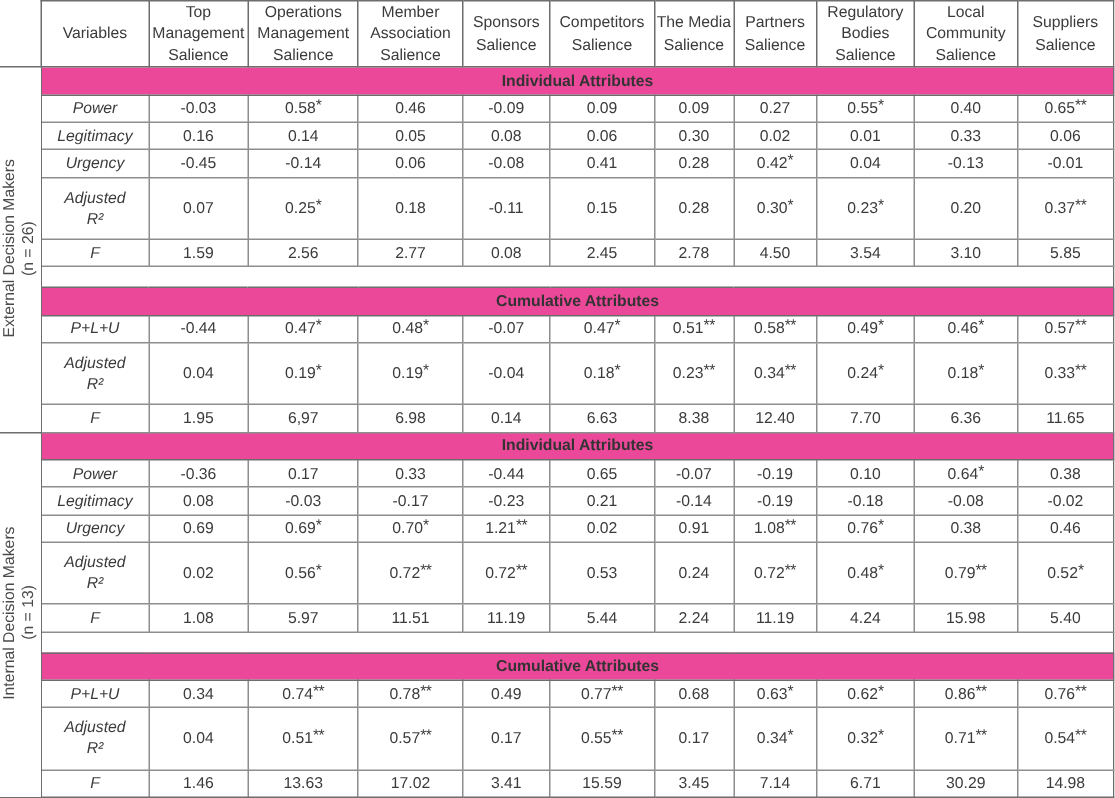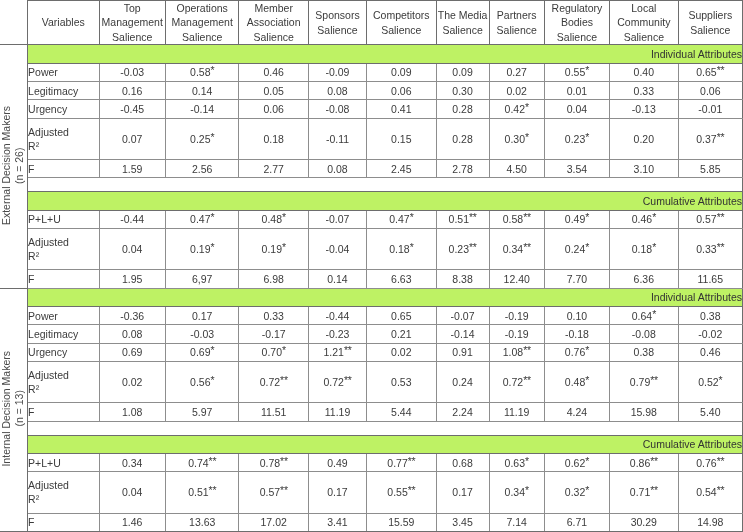--- a/index.html
+++ b/index.html
@@ -73,41 +73,42 @@
   thead th.corner {
     border: none;
     background: #ffffff;
   }
   thead th.varhead {
     border-left: 1.6px solid #6d6d6d;
   }
 
   
   td.section {
-    background: #bef264;
+    background: #ec4899;
     border-left: 1.6px solid #6d6d6d;
     border-right: 1.6px solid #6d6d6d;
     border-top: 1px solid #6d6d6d;
     border-bottom: 1px solid #6d6d6d;
-    font-weight: normal;
+    font-weight: bold;
     font-size: 10.5px;
     color: #333333;
     padding: 3px 5px;
-    text-align: right;
+    text-align: center;
   }
 
   
   td.lab {
     border: 1px solid #8d8d8d;
     border-left: 1.6px solid #6d6d6d;
-    text-align: left;
+    text-align: center;
     padding: 2px 5px;
     font-size: 10.5px;
     color: #3b3b3b;
     white-space: nowrap;
+    font-style: italic;
   }
   td.val {
     border: 1px solid #8d8d8d;
     text-align: center;
     font-size: 10.5px;
     color: #3b3b3b;
     padding: 2px 2px;
   }
   td.val.last { border-right: 1.6px solid #6d6d6d; }
   tr.lastrow td.lab, tr.lastrow td.val { border-bottom: 1.6px solid #6d6d6d; }

